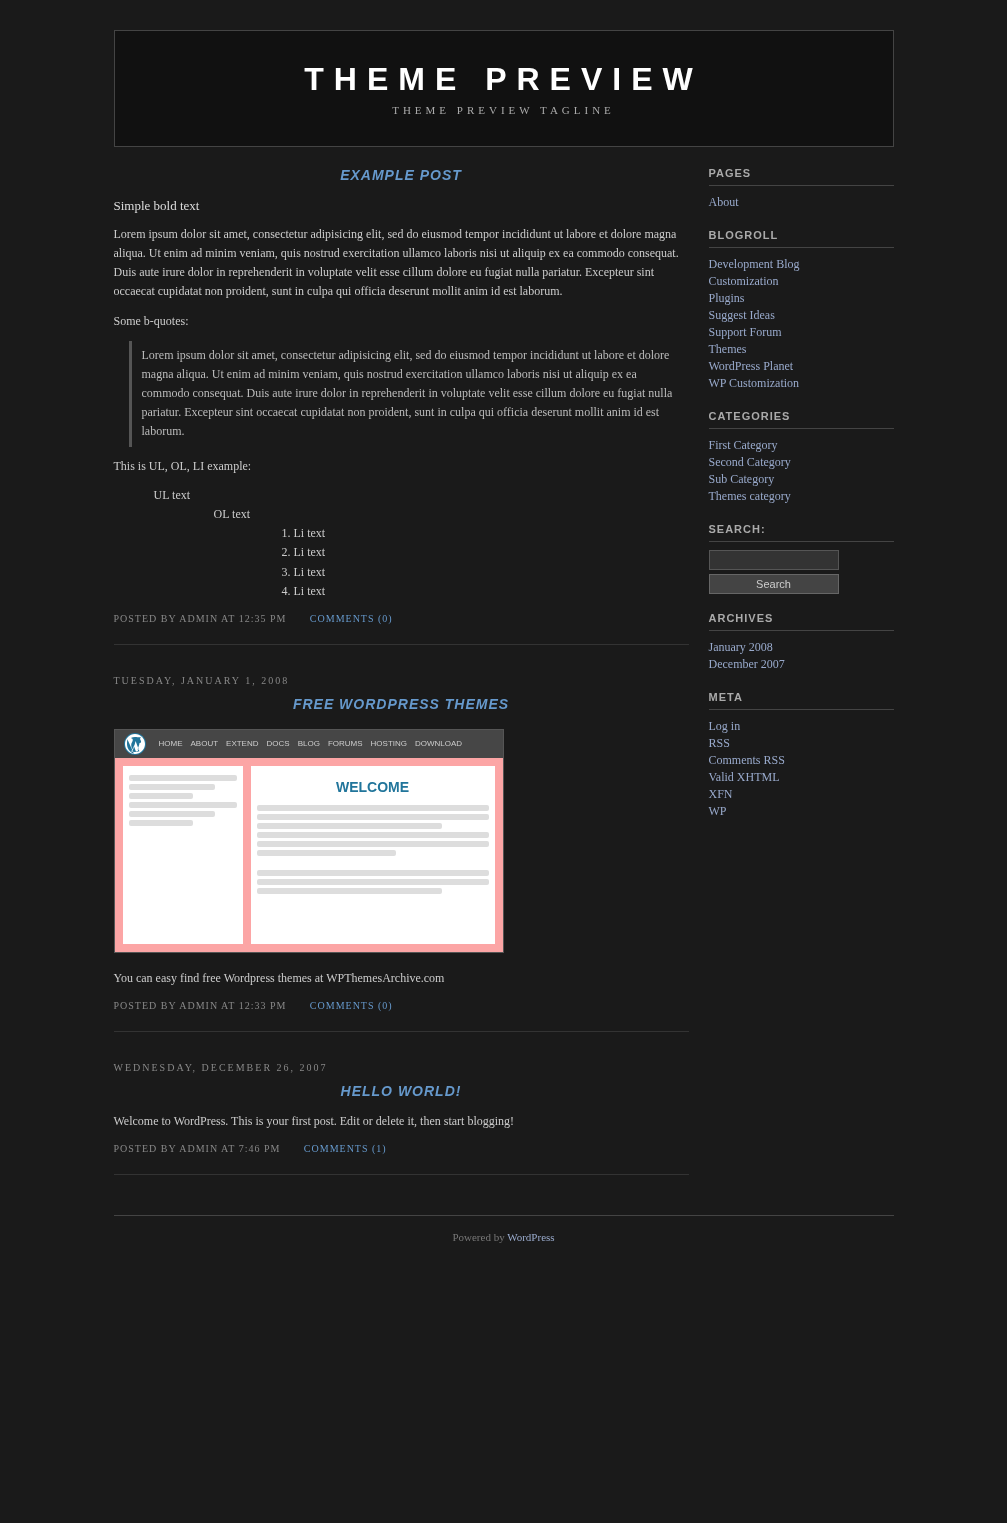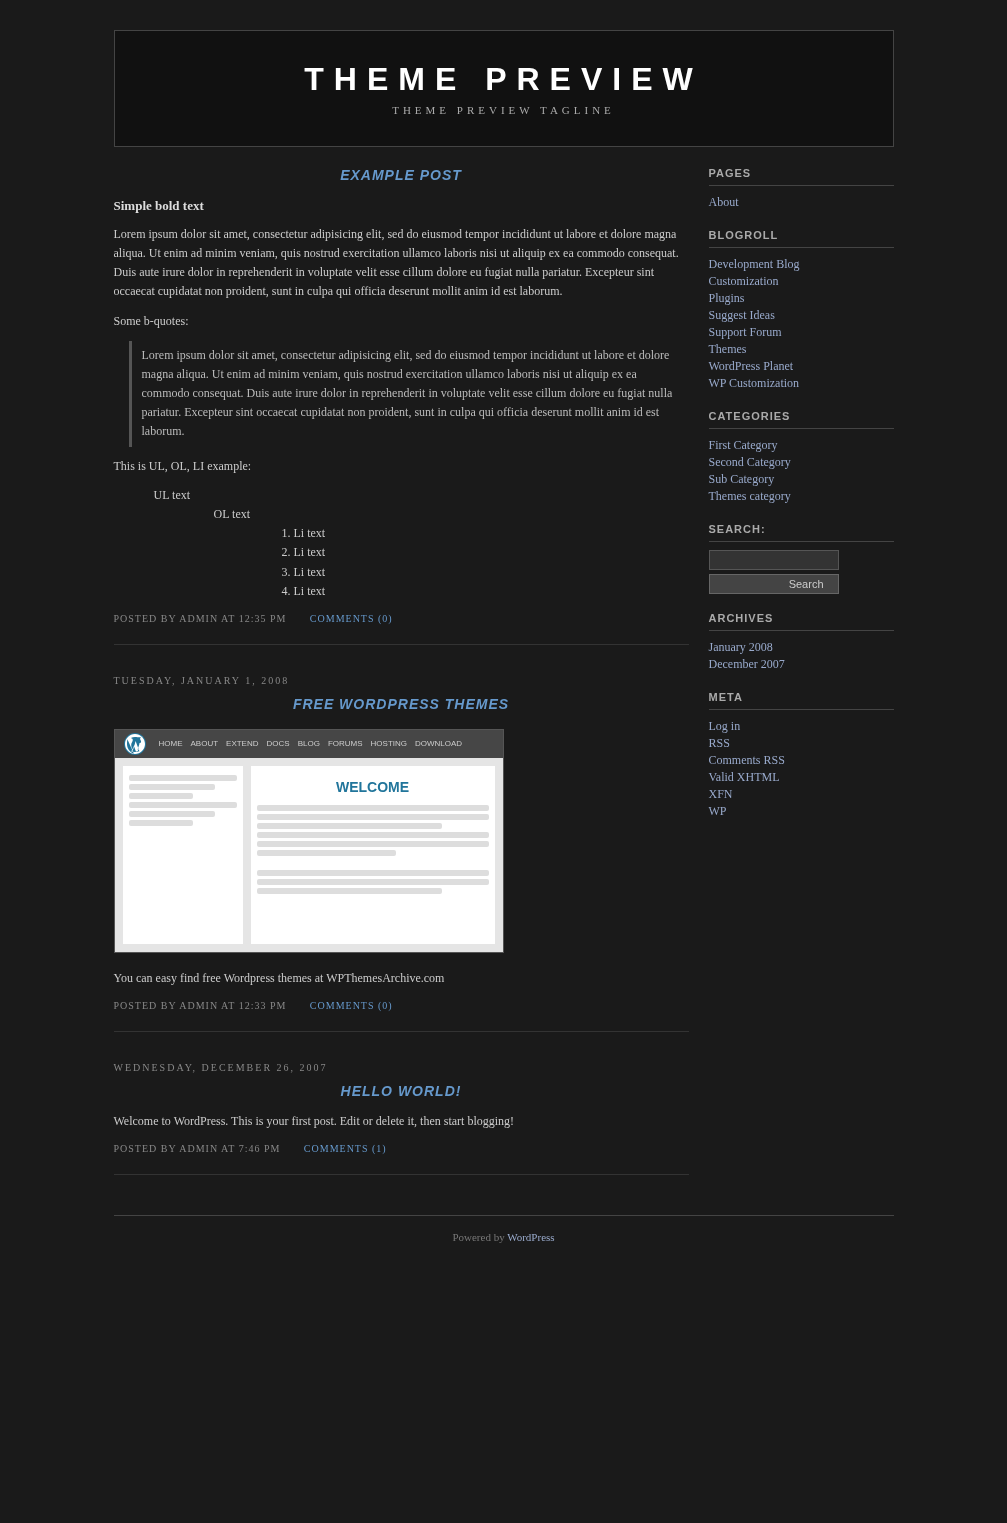--- a/index.html
+++ b/index.html
@@ -83,21 +83,21 @@
     }
 
     .post-content {
       color: #ccc;
       line-height: 1.6;
       font-size: 12px;
     }
 
     .post-content h3 {
       font-size: 13px;
-      font-weight: bold;
+      font-weight: normal;
       color: #ddd;
       margin-bottom: 8px;
     }
 
     .post-content p {
       margin-bottom: 10px;
     }
 
     .post-content blockquote {
       border-left: 3px solid #555;
@@ -169,21 +169,21 @@
       display: flex;
       gap: 8px;
     }
     .wp-nav span {
       font-size: 8px;
       color: #ccc;
       font-family: Arial, sans-serif;
     }
     .wp-screenshot-body {
       flex: 1;
-      background: #e5e5e5;
+      background: #fca5a5;
       padding: 8px;
       display: flex;
       gap: 8px;
     }
     .wp-sidebar-content {
       width: 120px;
       background: #fff;
       padding: 6px;
     }
     .wp-main-content {
@@ -273,21 +273,21 @@
     .search-button {
       background: #444;
       border: 1px solid #666;
       color: #ccc;
       padding: 3px 14px;
       font-size: 11px;
       cursor: pointer;
       font-family: Arial, sans-serif;
       display: block;
       width: 130px;
-      text-align: right;
+      text-align: center;
     }
 
     
     #footer {
       border-top: 1px solid #444;
       text-align: center;
       padding: 15px;
       font-size: 11px;
       color: #777;
       margin-top: 10px;

